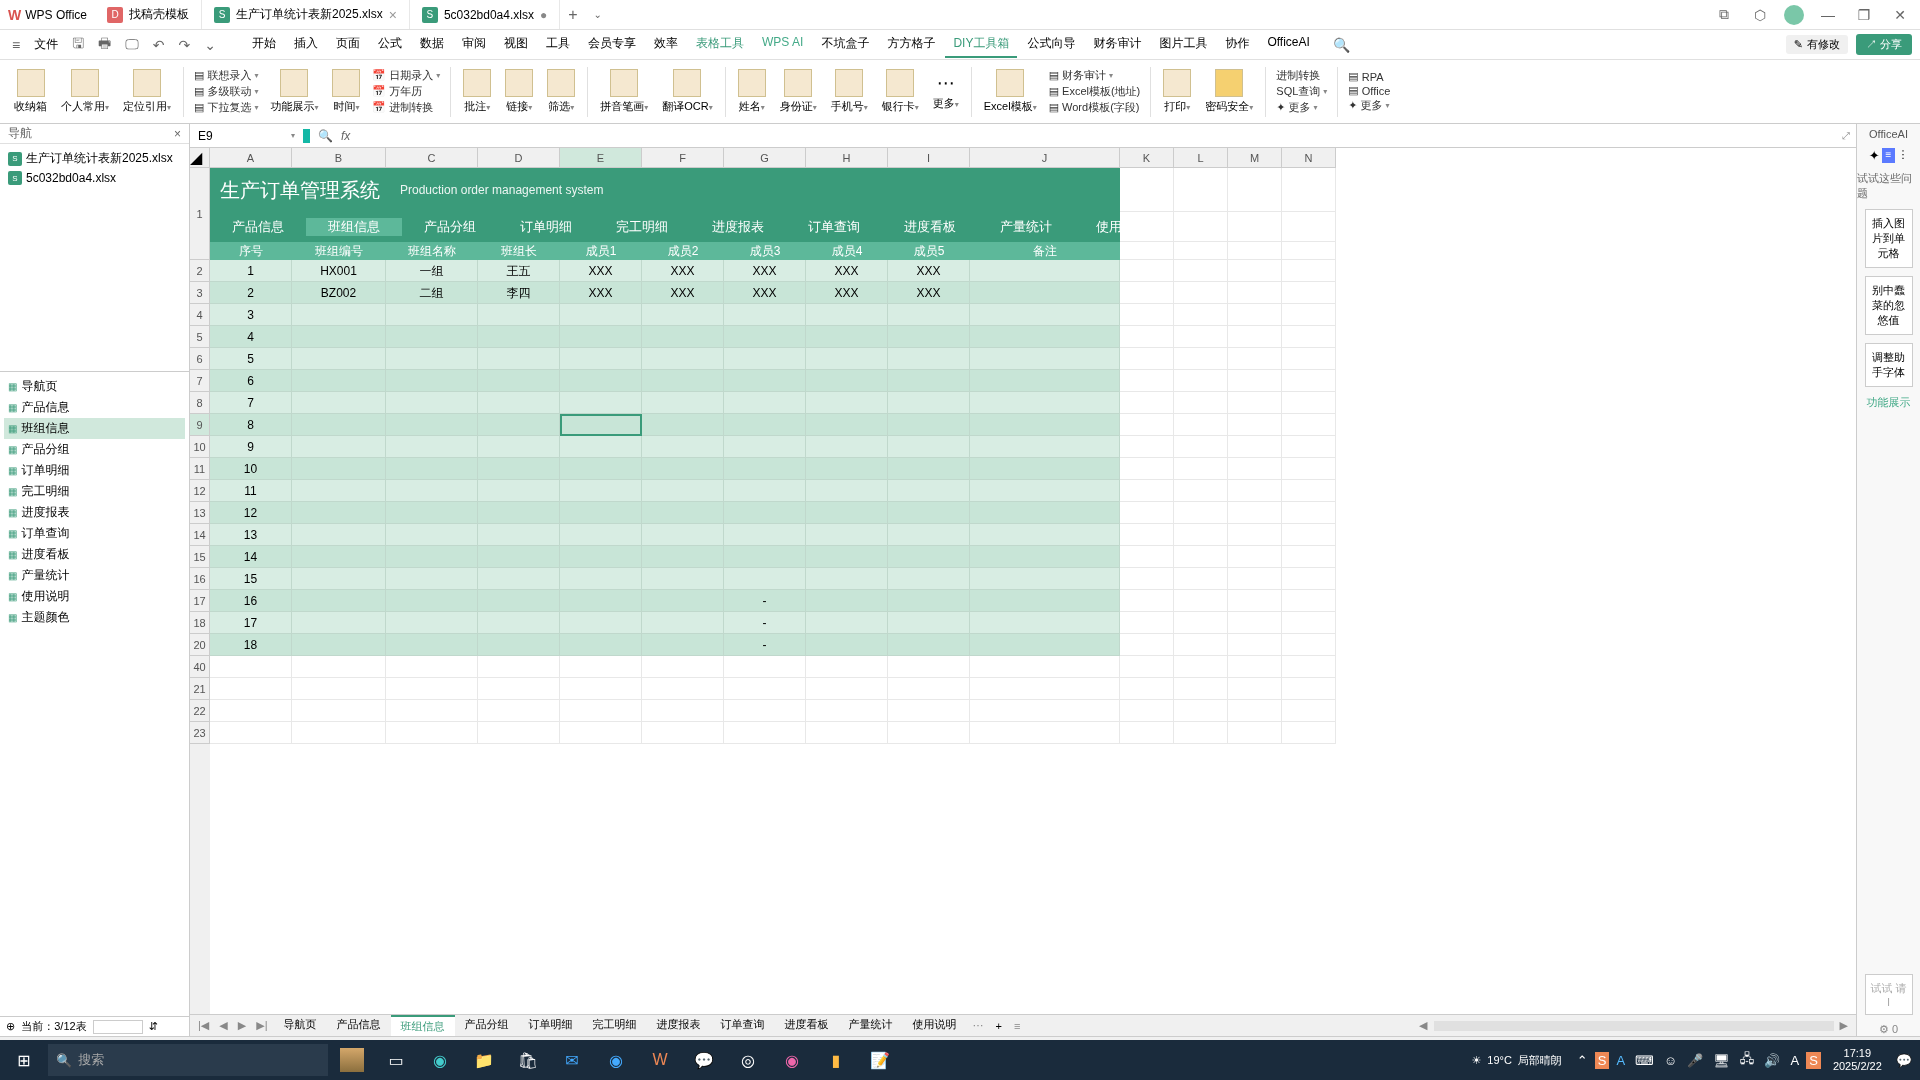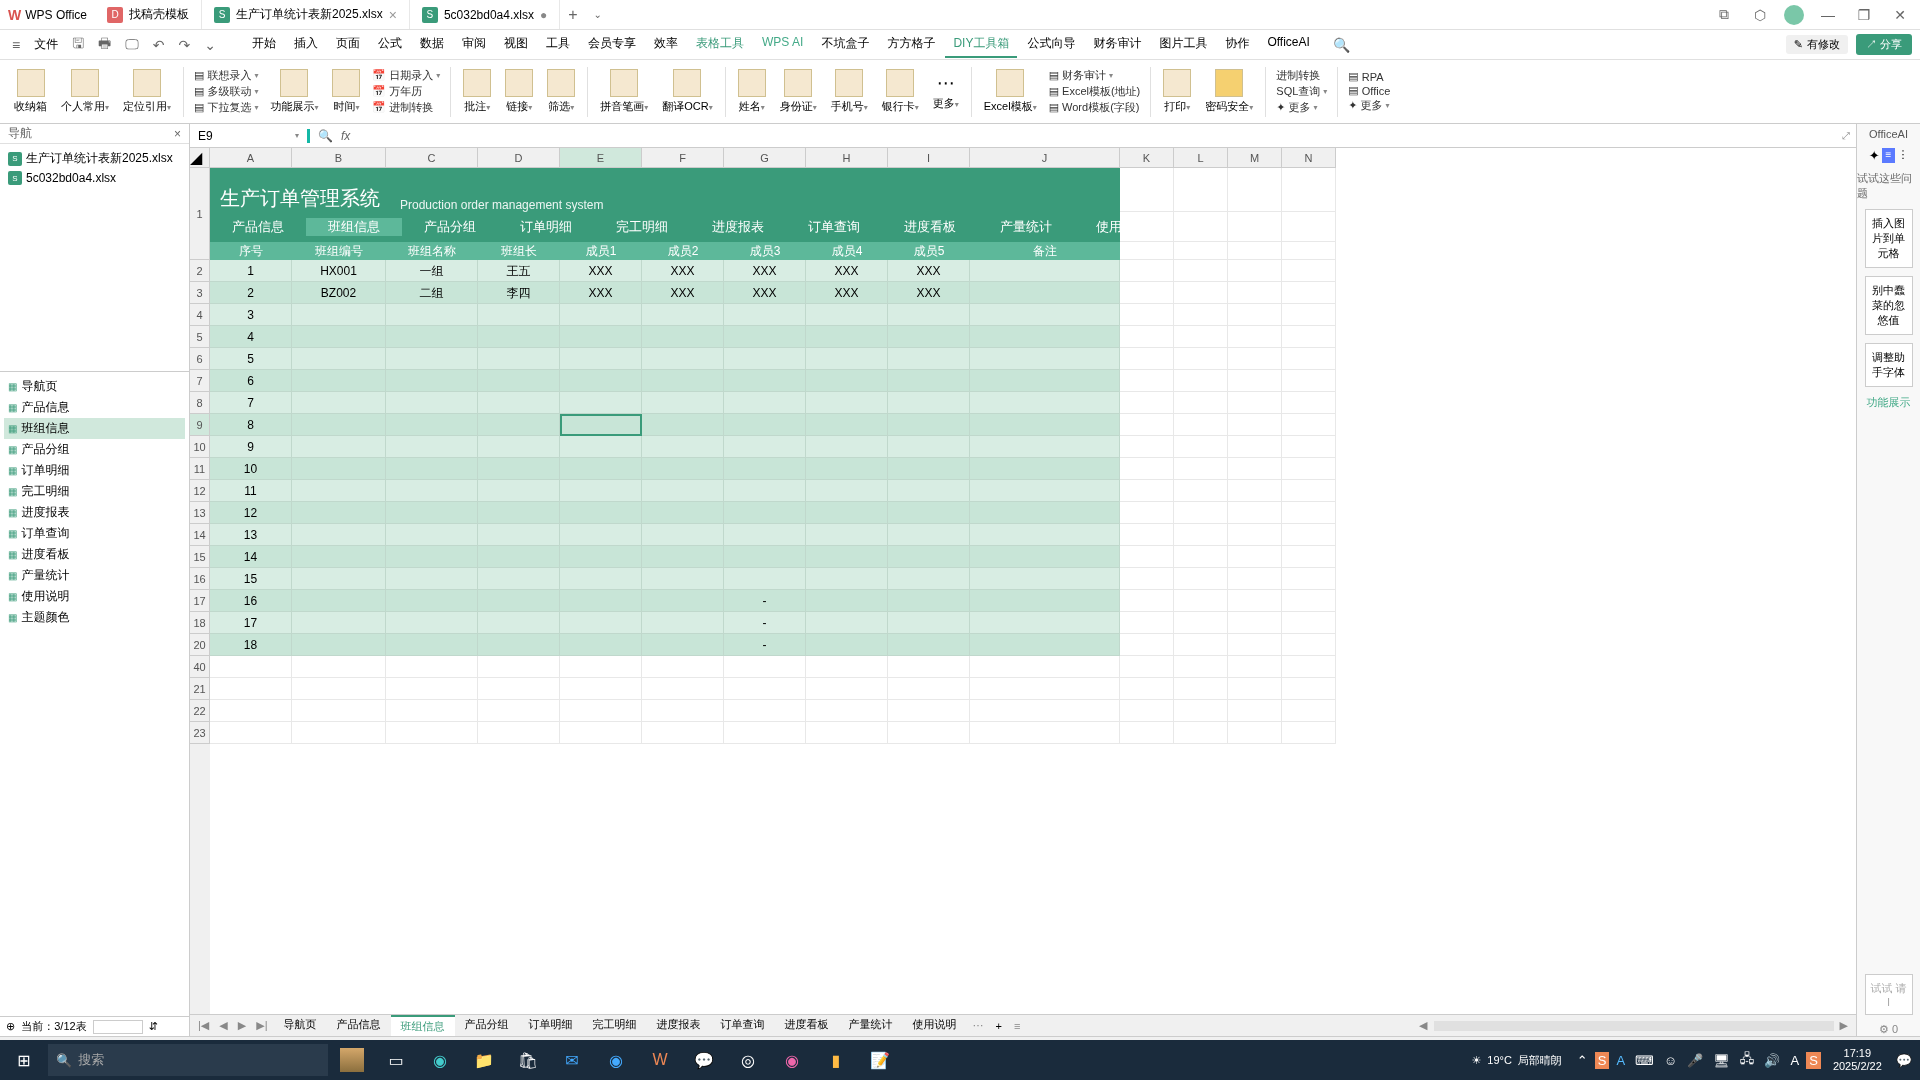--- a/index.html
+++ b/index.html
@@ -54,21 +54,21 @@
 .nav-file-icon { width: 14px; height: 14px; background: #3a9b7a; border-radius: 2px; display: inline-flex; align-items: center; justify-content: center; color: #fff; font-size: 8px; }
 .nav-sheets { flex: 1; border-top: 1px solid #ccc; margin-top: 180px; padding: 4px; font-size: 12px; overflow: auto; }
 .nav-sheet { display: flex; align-items: center; gap: 4px; padding: 2px 4px; }
 .nav-sheet.active { background: #d0e8dc; }
 .sheet-icon { color: #3a9b7a; font-size: 10px; }
 .nav-status { height: 20px; border-top: 1px solid #ccc; display: flex; align-items: center; padding: 0 6px; font-size: 11px; gap: 6px; }
 .nav-status-input { width: 50px; height: 14px; border: 1px solid #ccc; }
 
 
 .formula-bar { height: 24px; background: #fff; border-bottom: 1px solid #ccc; display: flex; align-items: center; }
-.name-box { width: 120px; border-right: 3px solid #14b8a6; padding: 0 8px; font-size: 12px; display: flex; align-items: center; }
+.name-box { width: 120px; border-right: 7px solid #14b8a6; padding: 0 8px; font-size: 12px; display: flex; align-items: center; }
 .name-box-dd { margin-left: auto; font-size: 8px; color: #888; }
 .fx-icons { display: flex; gap: 8px; padding: 0 8px; align-items: center; font-size: 12px; color: #666; }
 .fx-label { font-style: italic; font-size: 12px; }
 .fx-input { flex: 1; }
 .fx-expand { padding: 0 6px; font-size: 10px; color: #888; }
 
 
 .sheet-area { flex: 1; display: flex; flex-direction: column; background: #fff; position: relative; }
 .sheet-body { flex: 1; display: flex; overflow: hidden; }
 .col-headers { height: 20px; display: flex; background: #f0f0f0; border-bottom: 1px solid #ccc; }
@@ -79,21 +79,21 @@
 .row-h { height: 22px; border-bottom: 1px solid #ccc; border-right: 1px solid #ccc; text-align: center; font-size: 11px; line-height: 22px; color: #555; }
 .row-h.sel { background: #d0e8dc; }
 .row-h.tall { height: 44px; line-height: 44px; }
 .grid { position: relative; flex: 1; }
 .grid-row { display: flex; height: 22px; }
 .grid-row.tall { height: 44px; }
 .grid-row.med { height: 30px; }
 .cell { border-right: 1px solid #e8e8e8; border-bottom: 1px solid #e8e8e8; font-size: 12px; display: flex; align-items: center; justify-content: center; }
 
 
-.banner-cell { background: #3a9b7a; color: #fff; height: 44px; display: flex; align-items: flex-end; padding-left: 10px; gap: 20px; }
+.banner-cell { background: #3a9b7a; color: #fff; height: 44px; display: flex; align-items: center; padding-left: 10px; gap: 20px; }
 .banner-title { font-size: 20px; }
 .banner-sub { font-size: 12px; opacity: 0.9; }
 
 
 .nav-cell { background: #3a9b7a; color: #fff; height: 30px; display: flex; align-items: center; }
 .nav-tab { flex: 0 0 auto; padding: 0 22px; font-size: 13px; }
 .nav-tab.cur { background: #5db89a; }
 
 
 .hdr-cell { background: #5db89a; color: #fff; font-size: 12px; text-align: center; height: 18px; line-height: 18px; }

